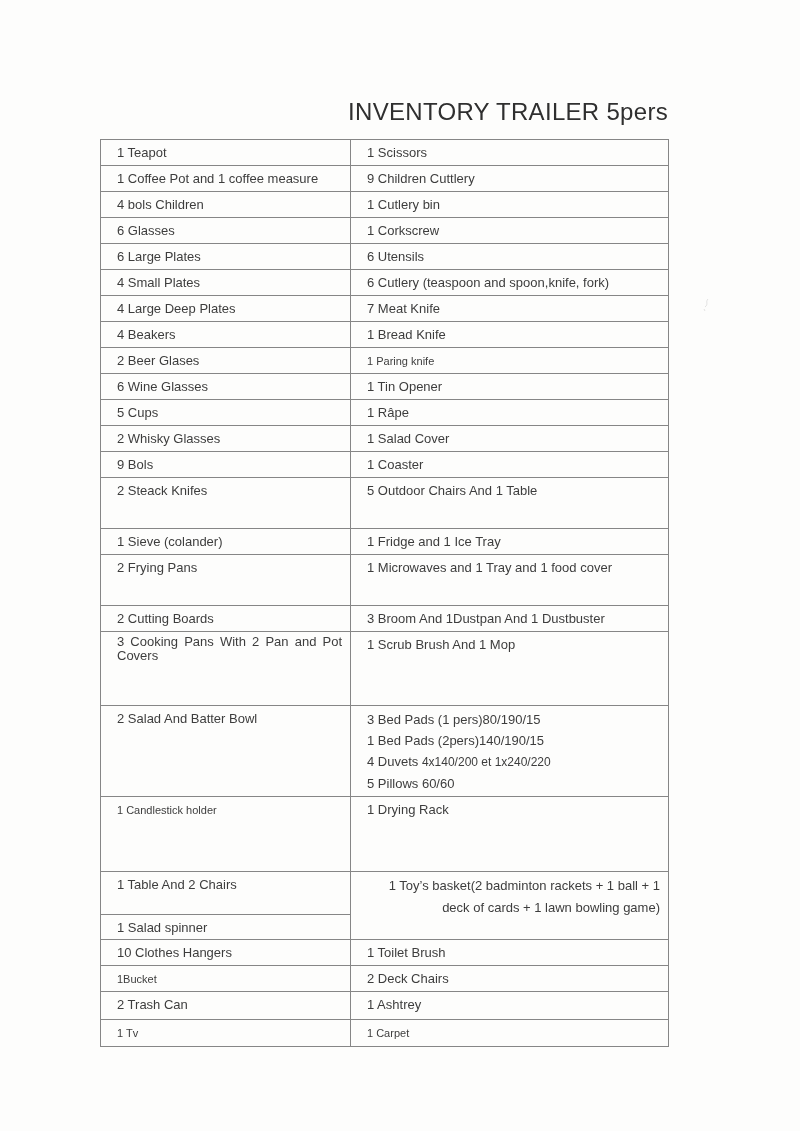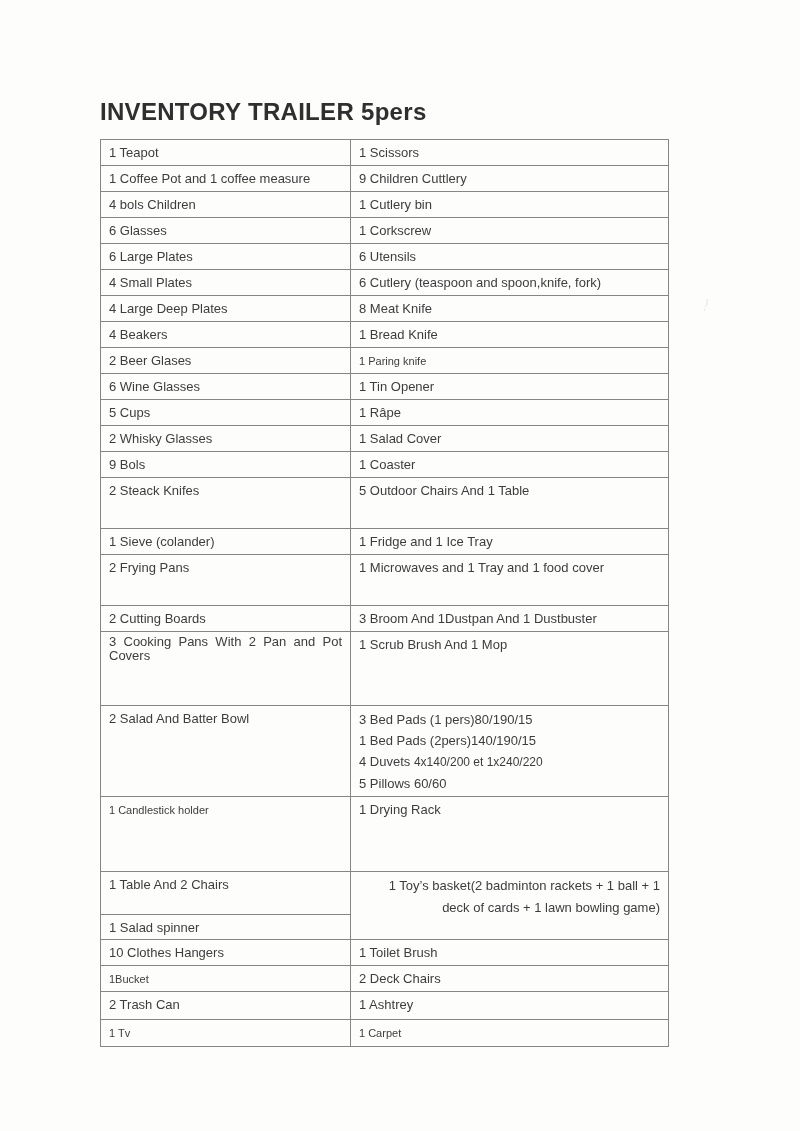--- a/index.html
+++ b/index.html
@@ -7,39 +7,39 @@
     width:800px;height:1131px;
     background:#fdfdfc;
     font-family:"Liberation Sans", sans-serif;
     color:#3d3d3d;
     position:relative;
     overflow:hidden;
   }
   .page-title{
     position:absolute;
     top:98px;left:100px;width:568px;
-    text-align:left;
+    text-align:right;
     font-size:24px;
     color:#2f2f2f;
     letter-spacing:0.3px;
-    font-weight:700;
+    font-weight:400;
   }
   table.inv{
     position:absolute;
     top:139px;left:100px;width:568px;
     border-collapse:collapse;
     table-layout:fixed;
     border:1px solid #6d6d6d;
   }
   col.c-left{width:250px;}
   col.c-right{width:318px;}
   td{
     border:1px solid #868686;
     vertical-align:top;
-    padding:3px 8px 2px 8px;
+    padding:3px 8px 2px 16px;
     font-size:13px;
     line-height:19px;
     color:#3d3d3d;
     overflow:hidden;
   }
   tr.r26{height:26px}
   tr.r27{height:27px}
   tr.r28{height:28px}
   tr.r24{height:24px}
   tr.r43{height:43px}
@@ -87,21 +87,21 @@
     <tr class="r26">
       <td>6 Large Plates</td>
       <td>6 Utensils</td>
     </tr>
     <tr class="r26">
       <td>4 Small Plates</td>
       <td>6 Cutlery (teaspoon and spoon,knife, fork)</td>
     </tr>
     <tr class="r26">
       <td>4 Large Deep Plates</td>
-      <td>8 Meat Knife</td>
+      <td>7 Meat Knife</td>
     </tr>
     <tr class="r26">
       <td>4 Beakers</td>
       <td>1 Bread Knife</td>
     </tr>
     <tr class="r26">
       <td>2 Beer Glases</td>
       <td class="small">1 Paring knife</td>
     </tr>
     <tr class="r26">

